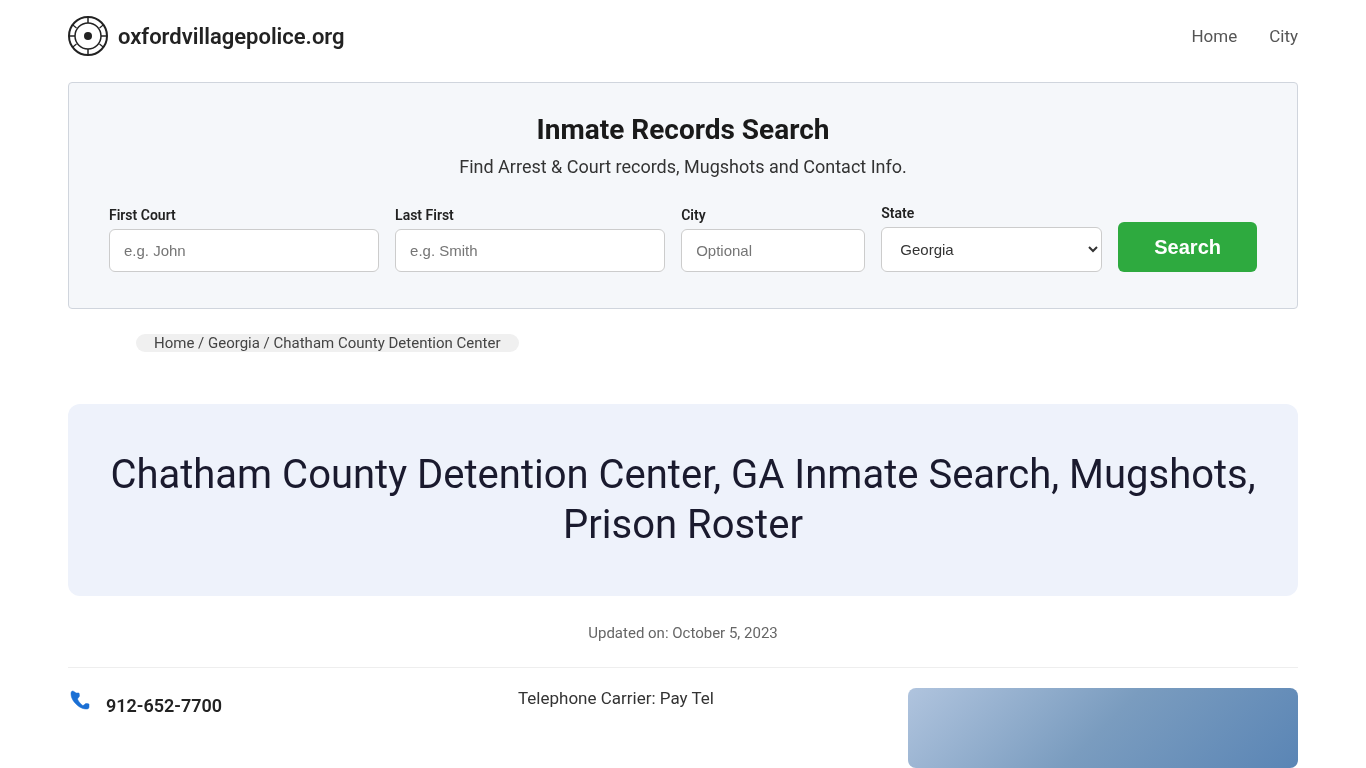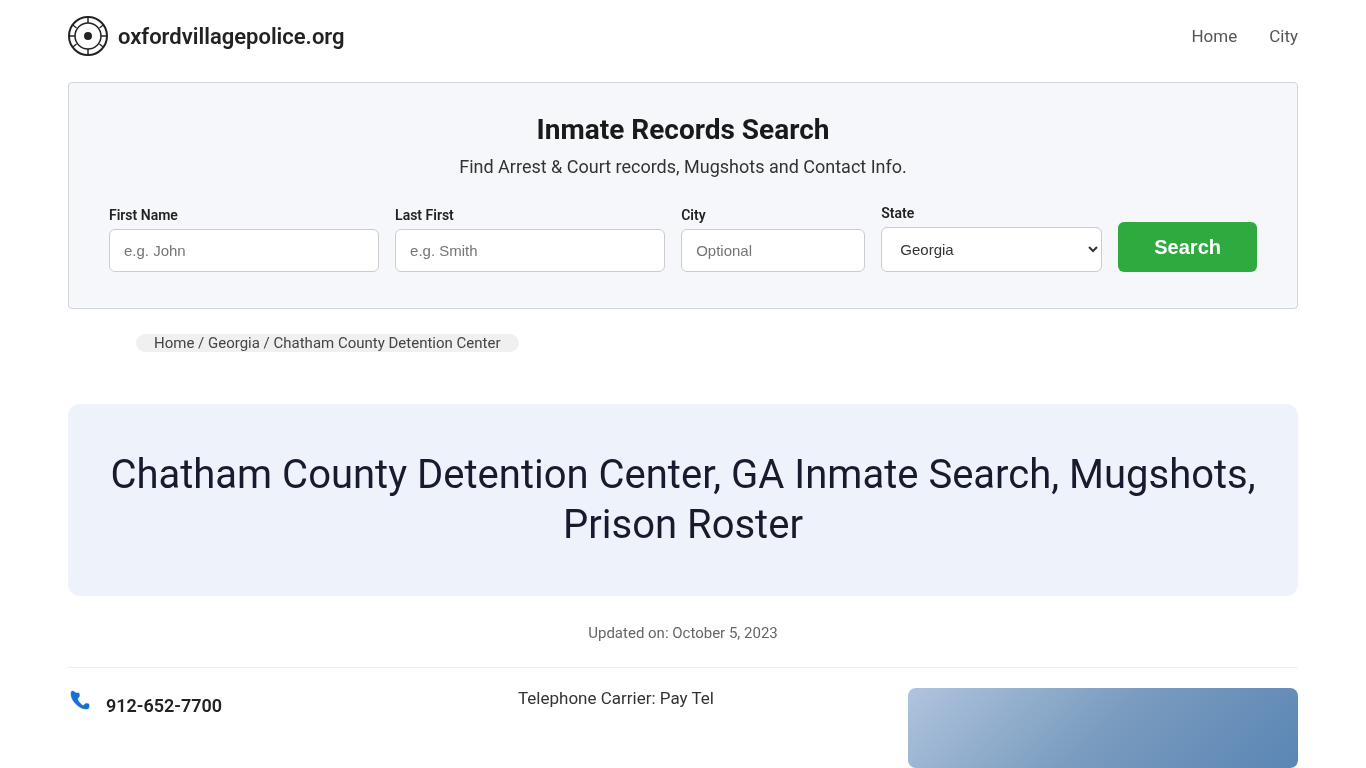--- a/index.html
+++ b/index.html
@@ -254,21 +254,21 @@
       <li><a href="#">City</a></li>
     </ul>
   </nav>
 </header>
 
 <section class="search-container">
   <h1 class="search-title">Inmate Records Search</h1>
   <p class="search-subtitle">Find Arrest &amp; Court records, Mugshots and Contact Info.</p>
   <div class="search-fields">
     <div class="field-group first-name">
-      <label>First Name</label>
+      <label>First Court</label>
       <input type="text" placeholder="e.g. John" style="">
     </div>
     <div class="field-group last-name">
       <label>Last First</label>
       <input type="text" placeholder="e.g. Smith" style="">
     </div>
     <div class="field-group city">
       <label>City</label>
       <input type="text" placeholder="Optional" style="">
     </div>

